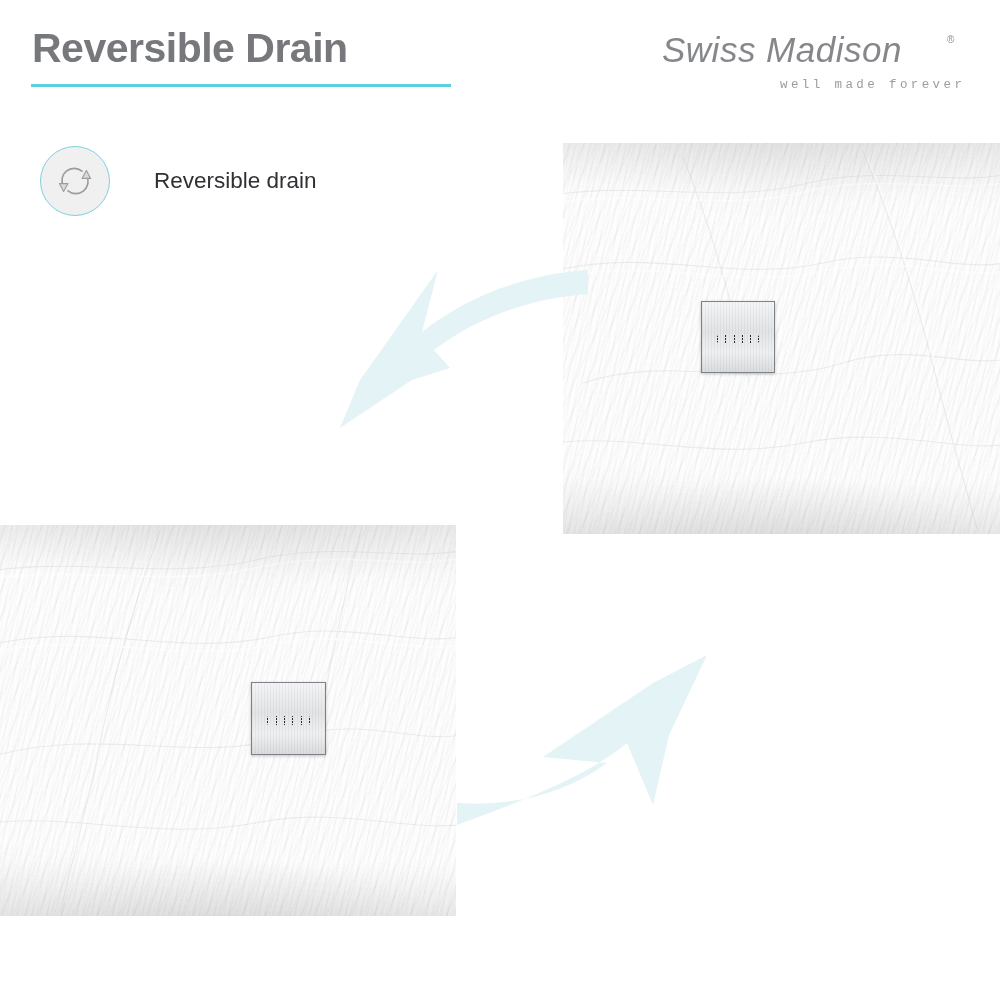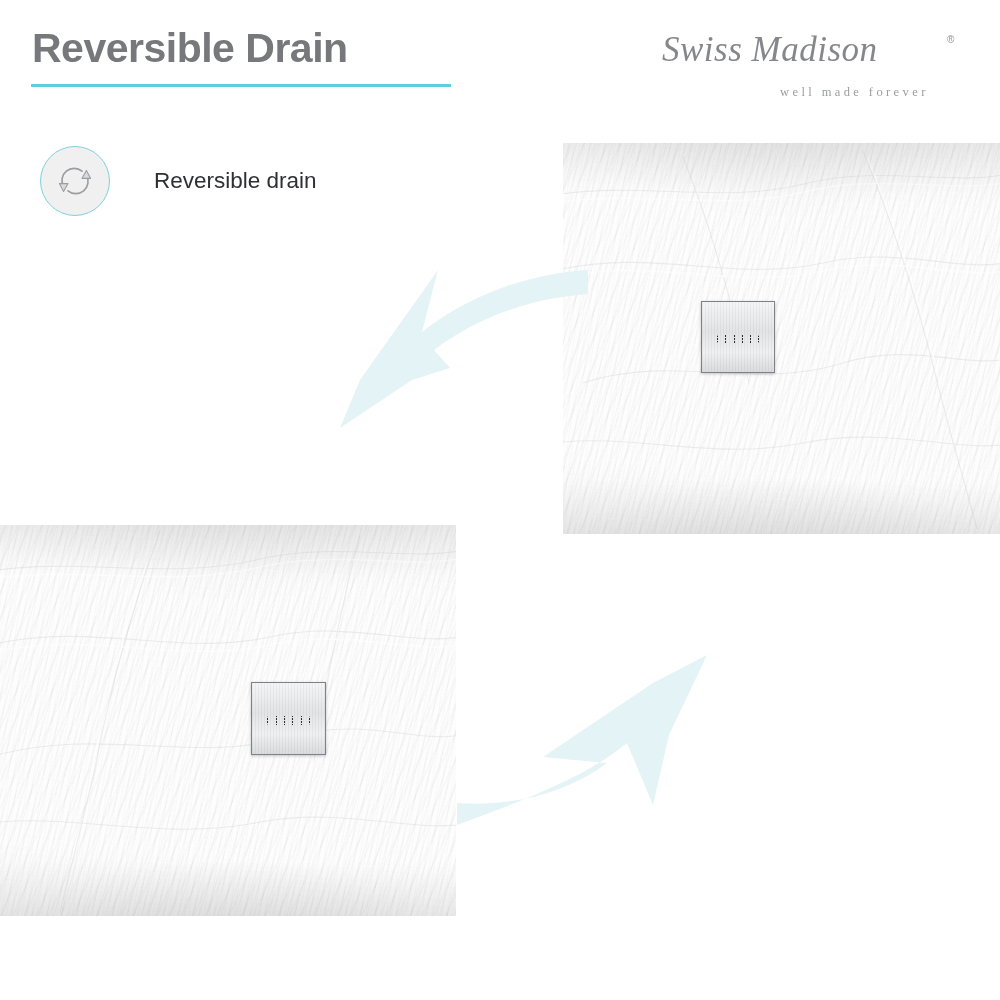--- a/index.html
+++ b/index.html
@@ -52,43 +52,43 @@
     top: 28px;
     width: 305px;
     height: 60px;
   }
   .logo-script {
     position: absolute;
     left: 0;
     top: 0;
     width: 305px;
     height: 44px;
-    font-family: Liberation Serif, serif;
+    font-family: Liberation Sans, sans-serif;
     font-style: italic;
     font-weight: 400;
     font-size: 35px;
     color: #85878b;
     letter-spacing: 0.5px;
     white-space: nowrap;
     line-height: 44px;
   }
   .logo-reg {
     position: absolute;
     left: 285px;
     top: 6px;
     font-family: "Liberation Sans", sans-serif;
     font-size: 10px;
     color: #8c8e92;
     font-style: normal;
   }
   .logo-tagline {
     position: absolute;
     left: 118px;
-    top: 57px;
-    font-family: Liberation Serif, serif;
+    top: 50px;
+    font-family: Liberation Mono, monospace;
     font-size: 12.5px;
     color: #9a9c9f;
     letter-spacing: 3.4px;
     white-space: nowrap;
   }
 
   
   .feature-row {
     position: absolute;
     left: 40px;

